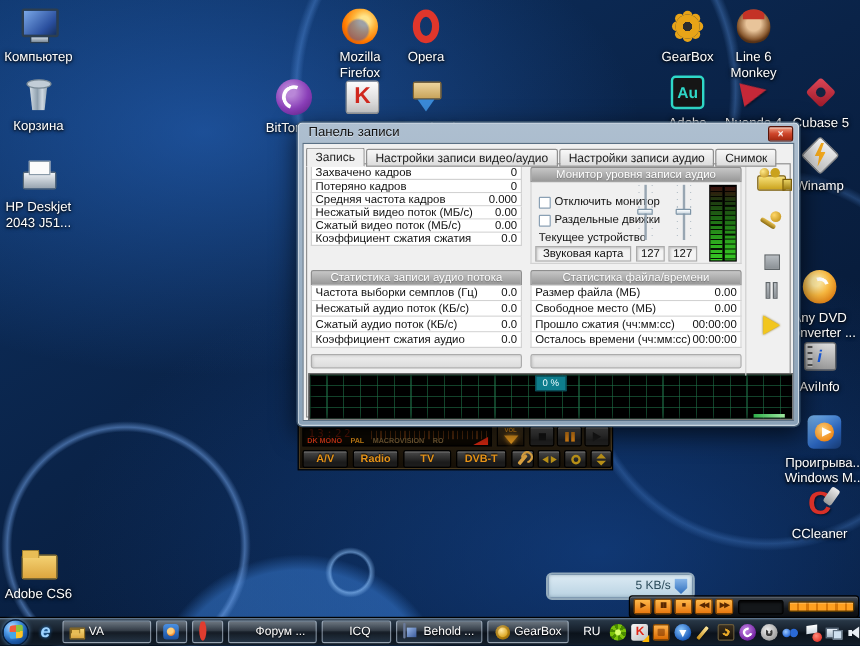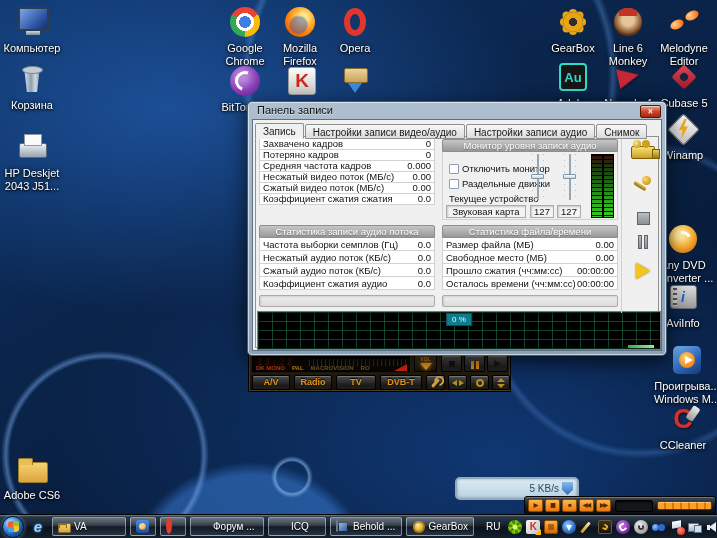--- a/index.html
+++ b/index.html
@@ -99,21 +99,21 @@
   .dlg{position:absolute;left:247px;top:101px;width:420px;height:255px;z-index:10;background:linear-gradient(180deg,#aebfd0,#8aa2b8);border:1px solid #41586e;border-radius:5px;box-shadow:0 6px 20px rgba(0,0,0,.65),inset 0 0 0 1px rgba(255,255,255,.55)}
   .dlg-title{height:17px;line-height:17px;padding-left:9px;font-size:11px;color:#111;text-shadow:0 1px 0 rgba(255,255,255,.55)}
   .dlg-close{position:absolute;top:3px;right:5px;width:21px;height:13px;background:linear-gradient(#f2a488,#ce452a 50%,#a22810);border:1px solid #5a1408;border-radius:2px;color:#fff;font-size:9px;line-height:11px;text-align:center;box-shadow:inset 0 1px 0 rgba(255,255,255,.5)}
   .dlg-client{position:absolute;left:4px;right:4px;top:17px;bottom:4px;background:#f0f0f0;border:1px solid #5a7186;overflow:hidden}
   .tabs{position:absolute;left:2px;top:1px;height:16px;z-index:3;white-space:nowrap}
   .tab{display:inline-block;height:15px;line-height:15px;padding:0 7px;font-size:10px;color:#1a1a1a;background:linear-gradient(#f8f8f8,#dcdcdc);border:1px solid #8f8f8f;border-radius:2px 2px 0 0;margin-right:1px;vertical-align:bottom}
   .tab.active{background:#f0f0f0;height:16px;position:relative;z-index:4;border-bottom:1px solid #f0f0f0}
   .panel{position:absolute;left:2px;top:16px;right:2px;bottom:2px;border:1px solid #919191;background:#f0f0f0}
   .grp{position:absolute;z-index:2}
   .gh{height:13px;line-height:12px;font-size:9.5px;color:#fff;text-align:center;background:linear-gradient(#c6c6c6,#989898);border:1px solid #8e8e8e;border-radius:2px 2px 0 0;text-shadow:0 1px 1px rgba(0,0,0,.35);overflow:hidden;white-space:nowrap}
-  .srow{display:flex;justify-content:space-between;align-items:flex-end;background:#fff;border:1px solid #d2d2d2;border-top:none;font-size:9.5px;color:#111;padding:0 3px;overflow:hidden;white-space:nowrap}
+  .srow{display:flex;justify-content:space-between;align-items:center;background:#fff;border:1px solid #d2d2d2;border-top:none;font-size:9.5px;color:#111;padding:0 3px;overflow:hidden;white-space:nowrap}
   .h11{height:11px}.h13{height:13px}
   .mon{position:absolute;left:0;top:13px;right:0;bottom:0;background:#f0f0f0;border:1px solid #d2d2d2;border-top:none}
   .cb{position:absolute;left:6px;display:flex;align-items:center;gap:3px;font-size:9.5px;color:#111;white-space:nowrap}
   .cbx{display:inline-block;width:10px;height:10px;background:#fff;border:1px solid #8aa0b4;border-radius:1px;flex:0 0 auto}
   .devlbl{position:absolute;left:6px;top:41px;font-size:9.5px;color:#111}
   .sunken{position:absolute;height:13px;line-height:12px;font-size:9.5px;text-align:center;color:#111;background:#f4f4f4;border:1px solid #ababab;box-shadow:inset 1px 1px 2px rgba(0,0,0,.18)}
   .vslider{position:absolute;top:2px;width:14px;height:46px;background:
       repeating-linear-gradient(180deg,#b8c2ca 0 1px,transparent 1px 6px) 1px 0/1px 100% no-repeat,
       repeating-linear-gradient(180deg,#b8c2ca 0 1px,transparent 1px 6px) 12px 0/1px 100% no-repeat,
       linear-gradient(#98a6b2,#98a6b2) 6px 0/2px 100% no-repeat}
@@ -216,27 +216,20 @@
   <div class="di" style="left:0;top:130px">
     <div class="ig i-printer"></div>
     <div class="dl">HP Deskjet
 2043 J51...</div>
   </div>
   <div class="di" style="left:0;top:452px">
     <div class="ig i-folder"></div>
     <div class="dl">Adobe CS6</div>
   </div>
 
-  <div class="di" style="left:217px;top:5px;width:56px">
-    <div class="ig">
-        <span class="i-chrome"></span>
-      </div>
-    <div class="dl">Google
-Chrome</div>
-  </div>
   <div class="di" style="left:272px;top:5px;width:56px">
     <div class="ig">
         <span class="i-firefox"></span>
       </div>
     <div class="dl">Mozilla
 Firefox</div>
   </div>
   <div class="di" style="left:327px;top:5px;width:56px">
     <div class="ig">
         <span class="i-operad"></span>
@@ -267,25 +260,20 @@
         <span class="i-gear"></span>
       </div>
     <div class="dl">GearBox</div>
   </div>
   <div class="di" style="left:600px;top:5px;width:56px">
     <div class="ig">
         <span class="i-monkey"></span>
       </div>
     <div class="dl">Line 6
 Monkey</div>
-  </div>
-  <div class="di" style="left:652px;top:5px">
-    <div class="ig i-melo"></div>
-    <div class="dl">Melodyne
-Editor</div>
   </div>
   <div class="di" style="left:545px;top:60px;width:56px">
     <div class="ig">
         <span class="i-au">
           <b>Au</b>
         </span>
       </div>
     <div class="dl">Adobe</div>
   </div>
   <div class="di" style="left:600px;top:60px;width:56px">

